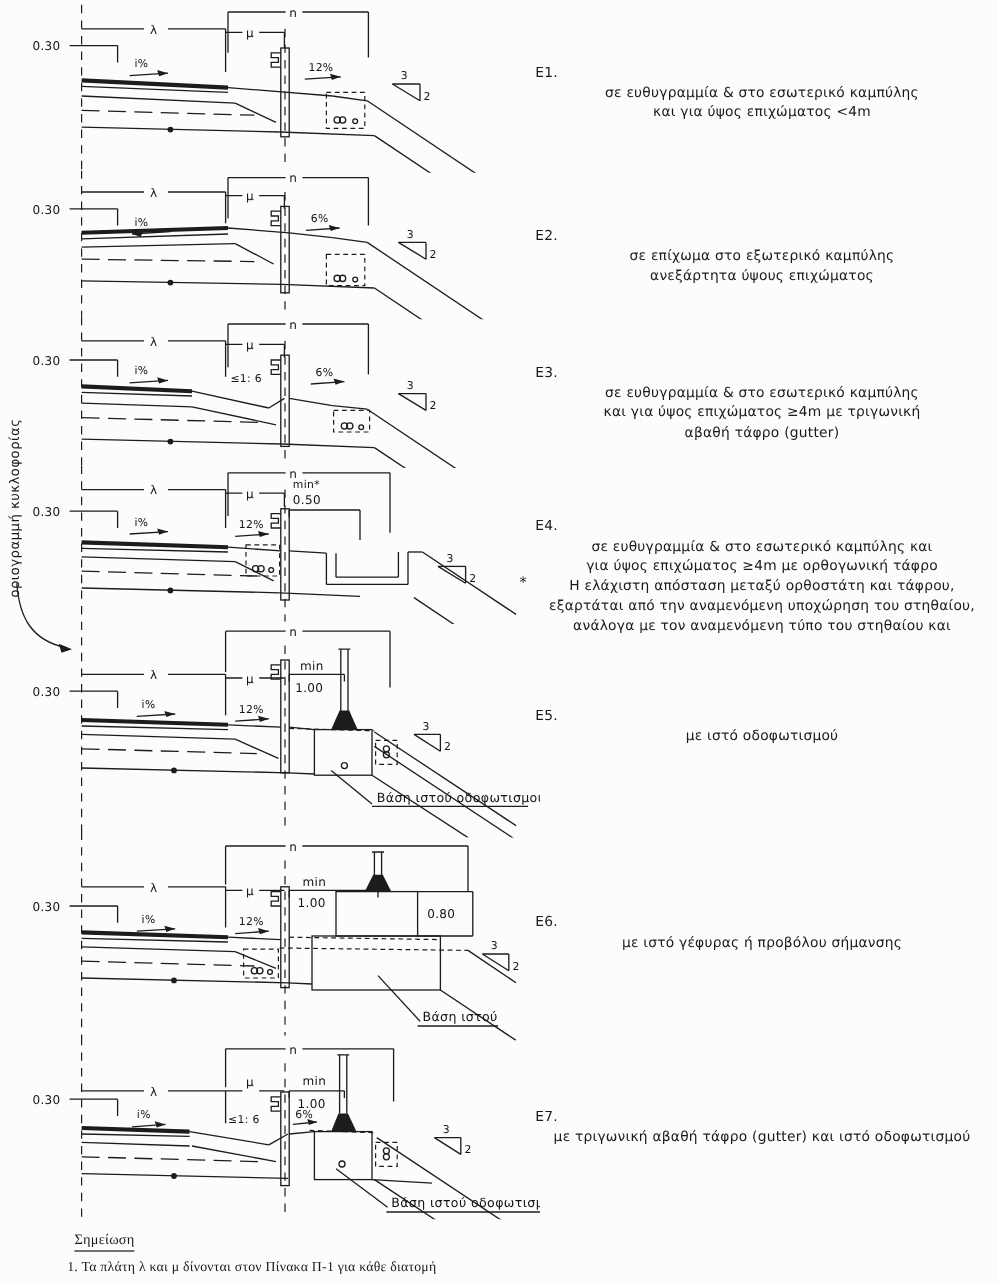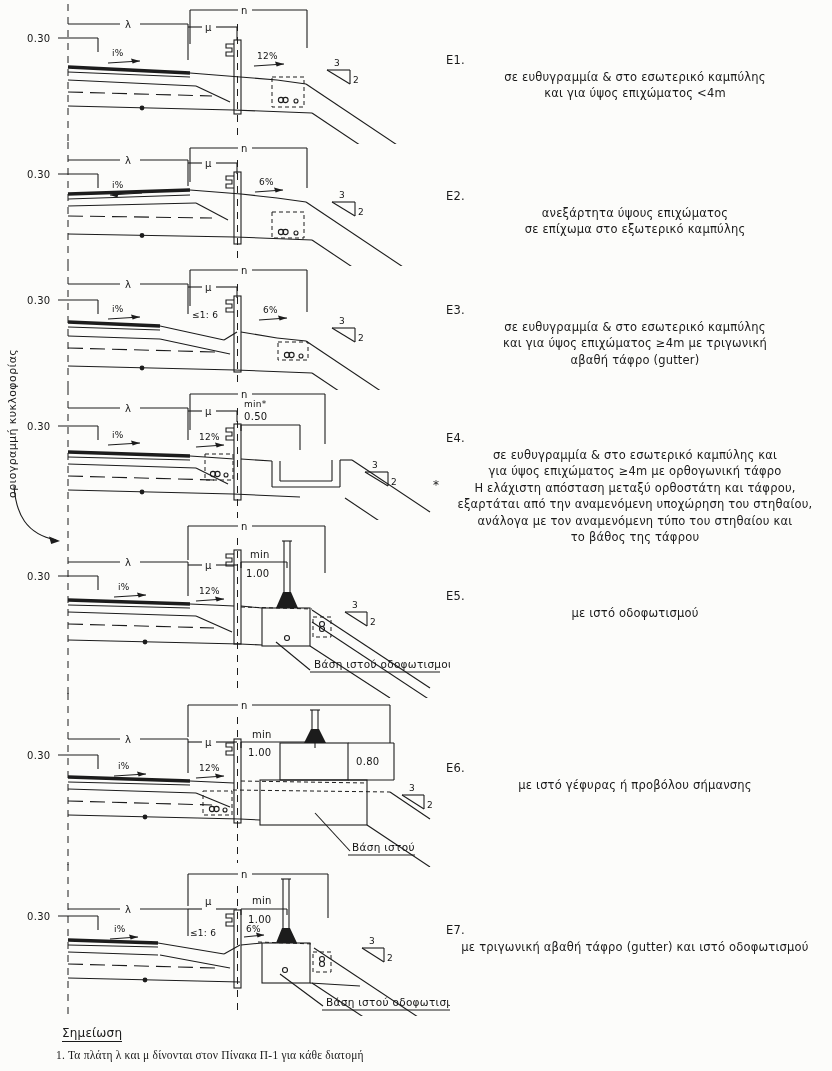--- a/index.html
+++ b/index.html
@@ -16,21 +16,21 @@
   svg text.t9{font-size:9px;}
   svg text.t105{font-size:10.5px;}
   .desc{position:absolute;left:446px;width:378px;display:flex;font-size:11.5px;line-height:16.5px;letter-spacing:.2px;flex-direction:column;}
   .desc .code{width:30px;flex:none;}
   .desc .lines{flex:1;text-align:center;}
   .star-line{position:relative;}
   .star-mark{position:absolute;left:-13px;top:-3px;font-size:12px;}
   .edge-label{position:absolute;left:6px;top:328px;height:170px;writing-mode:vertical-rl;
               transform:rotate(180deg);font-size:11px;letter-spacing:.4px;white-space:nowrap;}
   .note{position:absolute;left:56px;top:1026px;font-size:11.5px;letter-spacing:.2px;}
-  .note .ttl{display:inline-block;margin-left:6px;padding-bottom:1px;border-bottom:1.3px solid #1a1a1a;font-size:12px;}
+  .note .ttl{display:inline-block;margin-left:6px;padding-bottom:1px;border-bottom:1.3px solid #1a1a1a;font-size:12px;font-family:Liberation Serif, serif;}
   .note .itm{margin-top:7px;font-family:Liberation Serif, serif;}
 </style>
 </head>
 <body>
 
 <div class="page">
 
   <svg class="sec-svg" style="top:2px" width="450" height="142">
     <line class="dsh" x1="68" y1="2" x2="68" y2="140"></line>
     <line class="dsh" x1="237.5" y1="22" x2="237.5" y2="138"></line>
@@ -652,22 +652,22 @@
     <div class="code">Ε1.</div>
     <div class="lines">
       <div>σε ευθυγραμμία &amp; στο εσωτερικό καμπύλης</div>
       <div>και για ύψος επιχώματος &lt;4m</div>
     </div>
   </div>
 
   <div class="desc" style="top:188px">
     <div class="code">Ε2.</div>
     <div class="lines">
+      <div>σε επίχωμα στο εξωτερικό καμπύλης</div>
       <div>ανεξάρτητα ύψους επιχώματος</div>
-      <div>σε επίχωμα στο εξωτερικό καμπύλης</div>
     </div>
   </div>
 
   <div class="desc" style="top:302px">
     <div class="code">Ε3.</div>
     <div class="lines">
       <div>σε ευθυγραμμία &amp; στο εσωτερικό καμπύλης</div>
       <div>και για ύψος επιχώματος ≥4m με τριγωνική</div>
       <div>αβαθή τάφρο (gutter)</div>
     </div>
@@ -677,21 +677,20 @@
     <div class="code">Ε4.</div>
     <div class="lines">
       <div>σε ευθυγραμμία &amp; στο εσωτερικό καμπύλης και</div>
       <div>για ύψος επιχώματος ≥4m με ορθογωνική τάφρο</div>
       <div class="star-line">
         <span class="star-mark">*</span>
         <span>Η ελάχιστη απόσταση μεταξύ ορθοστάτη και τάφρου,</span>
       </div>
       <div>εξαρτάται από την αναμενόμενη υποχώρηση του στηθαίου,</div>
       <div>ανάλογα με τον αναμενόμενη τύπο του στηθαίου και</div>
-      <div>το βάθος της τάφρου</div>
     </div>
   </div>
 
   <div class="desc" style="top:588px">
     <div class="code">Ε5.</div>
     <div class="lines">
       <div>με ιστό οδοφωτισμού</div>
     </div>
   </div>
 

